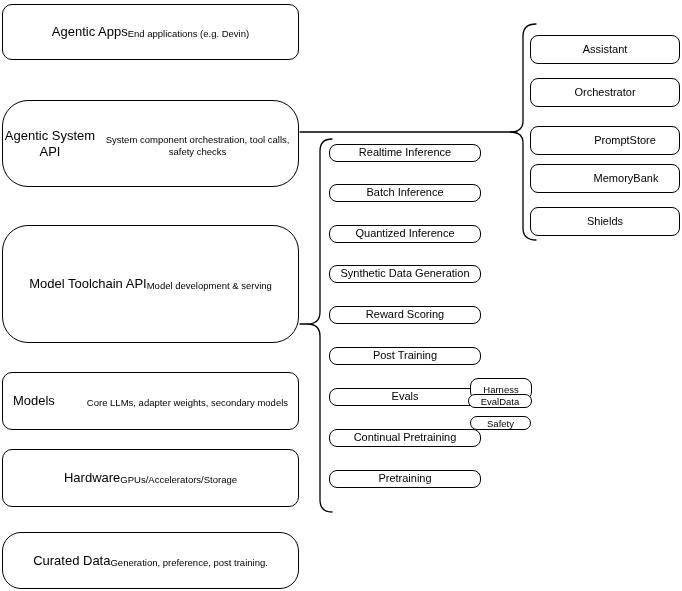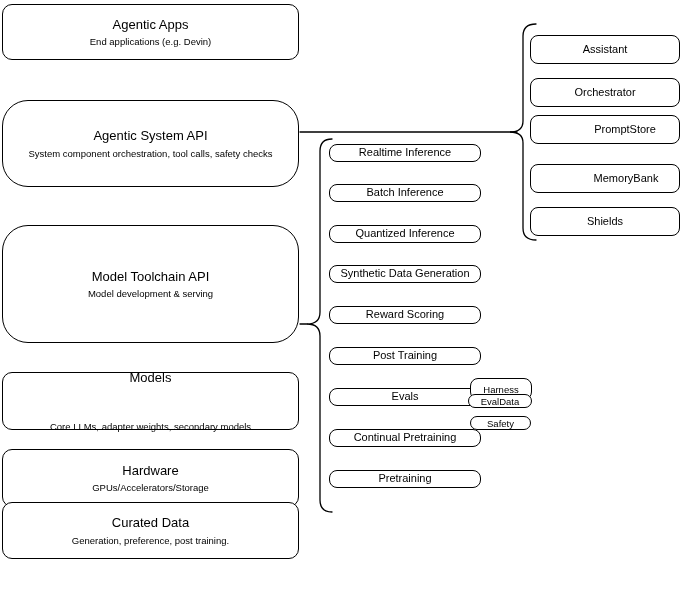--- a/index.html
+++ b/index.html
@@ -11,21 +11,21 @@
     font-family: "Liberation Sans", sans-serif;
     color: #000000;
     overflow: hidden;
   }
   .node {
     position: absolute;
     background: #ffffff;
     border: 1.3px solid #000000;
     box-sizing: border-box;
     display: flex;
-    flex-direction: column;
+    flex-direction: row;
     align-items: center;
     justify-content: center;
     text-align: center;
     line-height: 1.2;
   }
   .left-box {
     left: 2px;
     width: 297px;
     border-radius: 10px;
   }
@@ -95,38 +95,38 @@
   <div class="node left-box" style="top:372px; height:58px;gap:32px;">
     <div class="title">Models</div>
     <div class="subtitle">Core LLMs, adapter weights, secondary models</div>
   </div>
 
   <div class="node left-box" style="top:449px; height:58px;">
     <div class="title">Hardware</div>
     <div class="subtitle">GPUs/Accelerators/Storage</div>
   </div>
 
-  <div class="node left-box" style="top:502px; height:57px;">
+  <div class="node left-box" style="top:532px; height:57px;border-radius:19px;">
     <div class="title">Curated Data</div>
     <div class="subtitle">Generation, preference, post training.</div>
   </div>
 
   <div class="node mid-box" style="top:144px;">Realtime Inference</div>
   <div class="node mid-box" style="top:184px;">Batch Inference</div>
   <div class="node mid-box" style="top:225px;">Quantized Inference</div>
   <div class="node mid-box" style="top:265px;">Synthetic Data Generation</div>
   <div class="node mid-box" style="top:347px;">Post Training</div>
   <div class="node mid-box" style="top:306px;">Reward Scoring</div>
   <div class="node mid-box" style="top:388px;">Evals</div>
   <div class="node mid-box" style="top:429px;">Continual Pretraining</div>
   <div class="node mid-box" style="top:470px;">Pretraining</div>
 
   <div class="tag" style="left:470px; top:378px; width:62px; height:22px;">Harness</div>
   <div class="tag" style="left:468px; top:394px; width:64px; height:14px;">EvalData</div>
   <div class="tag" style="left:470px; top:416px; width:61px; height:14px;">Safety</div>
 
   <div class="node right-box" style="top:35px;">Assistant</div>
   <div class="node right-box" style="top:78px;">Orchestrator</div>
-  <div class="node right-box" style="top:115px;padding-left:40px;">PromptStore</div>
+  <div class="node right-box" style="top:126px;padding-left:40px;">PromptStore</div>
   <div class="node right-box" style="top:164px;padding-left:42px;">MemoryBank</div>
   <div class="node right-box" style="top:207px;">Shields</div>
 
 </div>
 
 </body></html>

